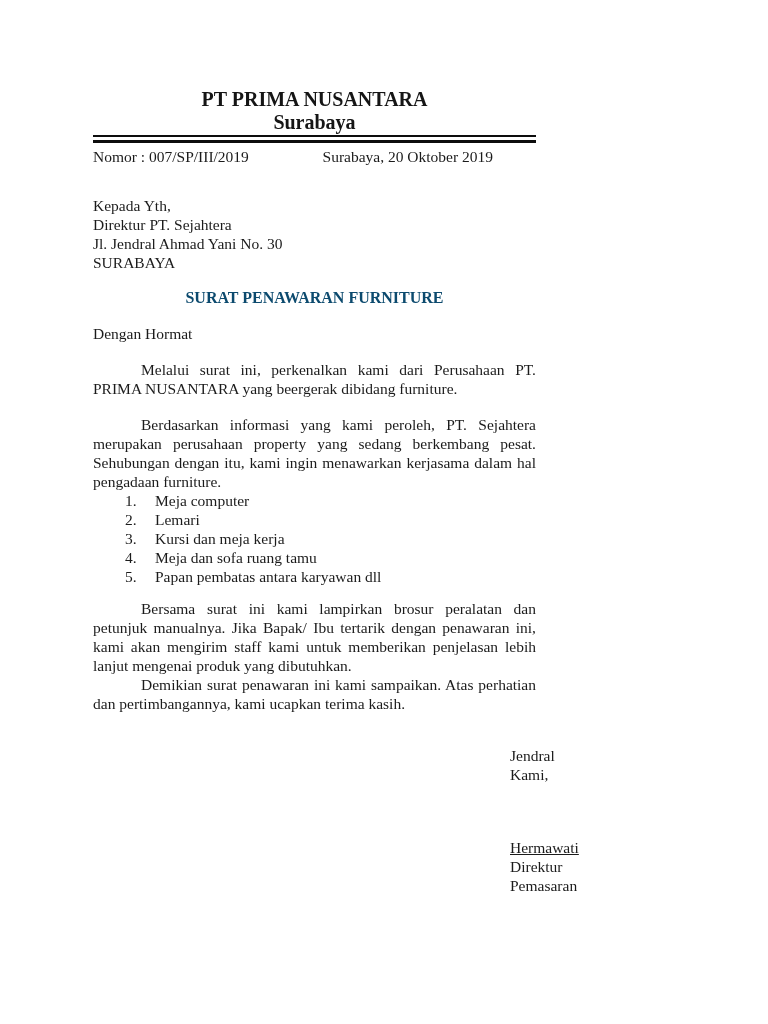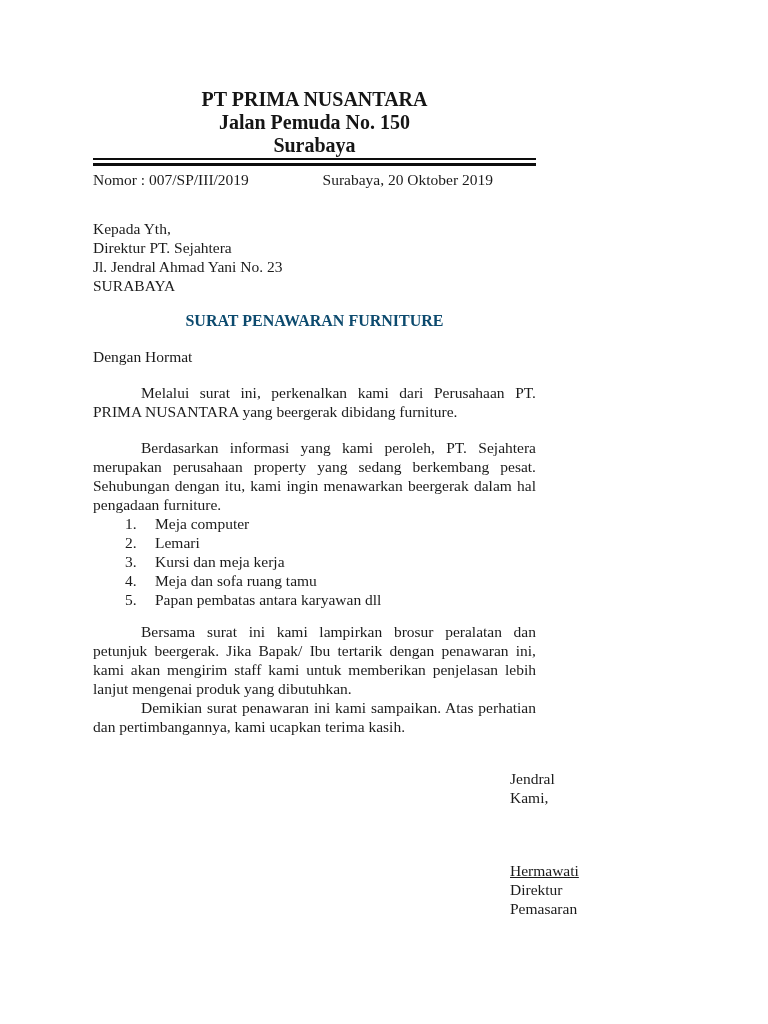--- a/index.html
+++ b/index.html
@@ -75,45 +75,44 @@
   }
   .signature-name { margin-top: 54px; text-decoration: underline; }
 </style>
 </head>
 <body>
 
 <div class="page">
 
   <div class="letterhead">
     <div>PT PRIMA NUSANTARA</div>
-    <div>Jalan Pemuda No. 150</div>
     <div>Surabaya</div>
   </div>
 
   <div class="header-divider"></div>
 
   <div class="meta-row">
     <span>Nomor : 007/SP/III/2019</span>
     <span class="date">Surabaya, 20 Oktober 2019</span>
   </div>
 
   <div class="recipient">
     <div>Kepada Yth,</div>
     <div>Direktur PT. Sejahtera</div>
-    <div>Jl. Jendral Ahmad Yani No. 23</div>
+    <div>Jl. Jendral Ahmad Yani No. 30</div>
     <div>SURABAYA</div>
   </div>
 
   <div class="subject">SURAT PENAWARAN FURNITURE</div>
 
   <div class="salutation">Dengan Hormat</div>
 
   <p class="body-par">Melalui surat ini, perkenalkan kami dari Perusahaan PT. PRIMA NUSANTARA yang beergerak dibidang furniture.</p>
 
-  <p class="body-par">Berdasarkan informasi yang kami peroleh, PT. Sejahtera merupakan perusahaan property yang sedang berkembang pesat. Sehubungan dengan itu, kami ingin menawarkan beergerak dalam hal pengadaan furniture.</p>
+  <p class="body-par">Berdasarkan informasi yang kami peroleh, PT. Sejahtera merupakan perusahaan property yang sedang berkembang pesat. Sehubungan dengan itu, kami ingin menawarkan kerjasama dalam hal pengadaan furniture.</p>
 
 
   <div class="product-list">
     <div class="product-row">
       <span class="num">1.</span>
       <span>Meja computer</span>
     </div>
     <div class="product-row">
       <span class="num">2.</span>
       <span>Lemari</span>
@@ -125,21 +124,21 @@
     <div class="product-row">
       <span class="num">4.</span>
       <span>Meja dan sofa ruang tamu</span>
     </div>
     <div class="product-row">
       <span class="num">5.</span>
       <span>Papan pembatas antara karyawan dll</span>
     </div>
   </div>
 
-  <p class="body-par par-attachment">Bersama surat ini kami lampirkan brosur peralatan dan petunjuk beergerak. Jika Bapak/ Ibu tertarik dengan penawaran ini, kami akan mengirim staff kami untuk memberikan penjelasan lebih lanjut mengenai produk yang dibutuhkan.</p>
+  <p class="body-par par-attachment">Bersama surat ini kami lampirkan brosur peralatan dan petunjuk manualnya. Jika Bapak/ Ibu tertarik dengan penawaran ini, kami akan mengirim staff kami untuk memberikan penjelasan lebih lanjut mengenai produk yang dibutuhkan.</p>
 
   <p class="body-par par-closing">Demikian surat penawaran ini kami sampaikan. Atas perhatian dan pertimbangannya, kami ucapkan terima kasih.</p>
 
   <div class="closing-block">
     <div>Jendral Kami,</div>
     <div class="signature-name">Hermawati</div>
     <div>Direktur Pemasaran</div>
   </div>
 
 </div>

